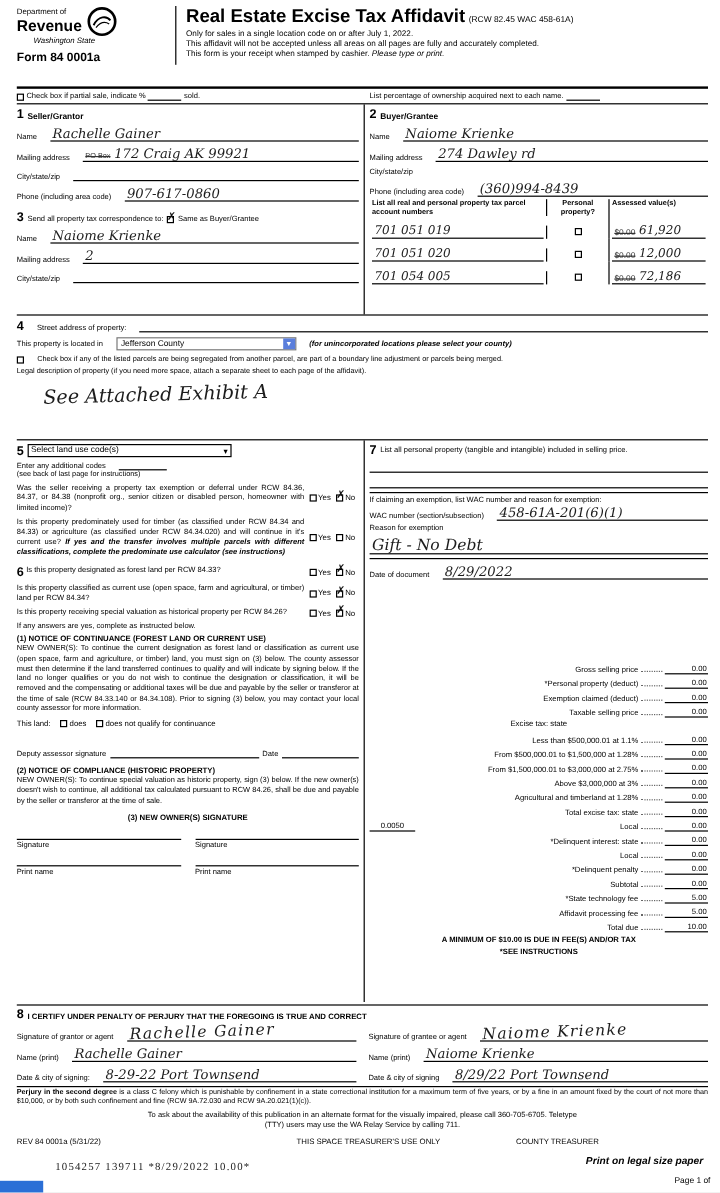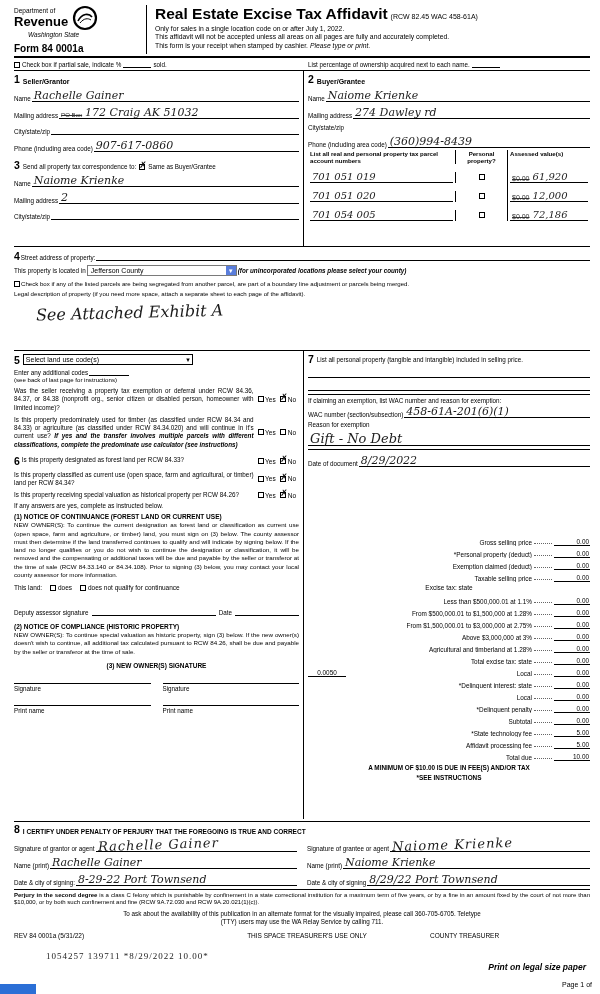--- a/index.html
+++ b/index.html
@@ -10,21 +10,21 @@
   .b{font-weight:bold}.i{font-style:italic}
   .fs6{font-size:6.1px}.fs62{font-size:6.3px}.fs65{font-size:6.5px}
   .nowrap{white-space:nowrap;overflow:hidden}
   .hw{font-family:"DejaVu Serif","Liberation Serif",serif;font-style:italic;color:#1c1c1c;white-space:nowrap;line-height:1}
   .hw10{font-size:10px}.hw11{font-size:11px}.hw13{font-size:13px}
   .hw16{font-size:16px;display:inline-block;transform:rotate(-1.5deg)}
   .hw-script{font-size:13px;display:inline-block;transform:rotate(-2deg);letter-spacing:1px}
   .strike{text-decoration:line-through;color:#333}
   .cb{display:inline-block;width:6px;height:6px;border:1px solid #000;position:relative;flex:none;background:#fff;vertical-align:-1px}
   .cb .mk{position:absolute;top:-4px;left:-1px;font-size:9px;line-height:1;font-family:"DejaVu Serif",serif;color:#111}
-  .header{display:flex;border-bottom:2px solid #000;padding-bottom:2px}
+  .header{display:flex;border-bottom:2px solid #000;padding-bottom:18px}
   .header-left{width:132px;padding-right:5px}
   .dept{display:flex;align-items:center;gap:4px}
   .dept-line1{font-size:6.5px}
   .dept-name{font-size:13px;font-weight:bold}
   .dept-sub{font-size:6.5px;font-style:italic;margin-left:14px}
   .form-number{font-weight:bold;font-size:10px;margin-top:5px}
   .header-right{flex:1;border-left:1.5px solid #000;padding-left:8px}
   .title{font-size:15.5px;font-weight:bold}
   .title-code{font-size:7px;margin-left:3px}
   .hnote{font-size:6.8px;margin-top:1.5px}
@@ -34,21 +34,21 @@
   .blank{display:inline-block;border-bottom:1px solid #000;height:7px}
   .w28{width:28px}.w40{width:40px}
   .cols{display:flex}
   .col-l{width:290px;border-right:1px solid #000;padding-right:4px}
   .col-r{flex:1;padding-left:4px}
   .row1{min-height:176px;border-bottom:1px solid #000}
   .row2{min-height:468px}
   .sech{display:flex;align-items:flex-end;gap:3px;margin-top:3px}
   .num{font-weight:bold;font-size:10.5px;line-height:1}
   .sectitle{font-size:7px}
-  .frow{display:flex;align-items:flex-end;gap:1px;margin-top:5px}
+  .frow{display:flex;align-items:flex-end;gap:11px;margin-top:5px}
   .flabel{font-size:6.3px;white-space:nowrap}
   .ful{display:flex;align-items:flex-end;border-bottom:1px solid #000;flex:1;min-height:11px;padding:0 2px;gap:3px}
   .pt-head{display:flex;font-size:6.1px;font-weight:bold;margin-top:2px}
   .pt-c1{width:148px;border-right:1px solid #000;padding:0 2px}
   .pt-c2{width:52px;border-right:1px solid #000;text-align:center;padding:0 1px}
   .pt-c3{flex:1;padding:0 2px}
   .pt-row{display:flex;align-items:flex-end;height:19px}
   .pt-row .pt-c2{display:flex;justify-content:center;align-items:flex-end;padding-bottom:3px;height:100%}
   .sec4{min-height:104px;border-bottom:1px solid #000;padding:1px 0 2px}
   .dd{display:inline-flex;align-items:center;justify-content:space-between;border:1px solid #7a7a7a;background:#fff;width:150px;height:11px;padding-left:3px;font-size:7px}
@@ -145,21 +145,21 @@
       <div class="frow">
         <span class="flabel">Name</span>
         <span class="ful">
             <span class="hw hw11">Rachelle Gainer</span>
           </span>
       </div>
       <div class="frow">
         <span class="flabel">Mailing address</span>
         <span class="ful">
             <span class="strike fs6">PO Box</span>
-            <span class="hw hw11">172  Craig  AK  51032</span>
+            <span class="hw hw11">172  Craig  AK  99921</span>
           </span>
       </div>
       <div class="frow">
         <span class="flabel">City/state/zip</span>
         <span class="ful"></span>
       </div>
       <div class="frow">
         <span class="flabel">Phone (including area code)</span>
         <span class="ful">
             <span class="hw hw11">907-617-0860</span>

